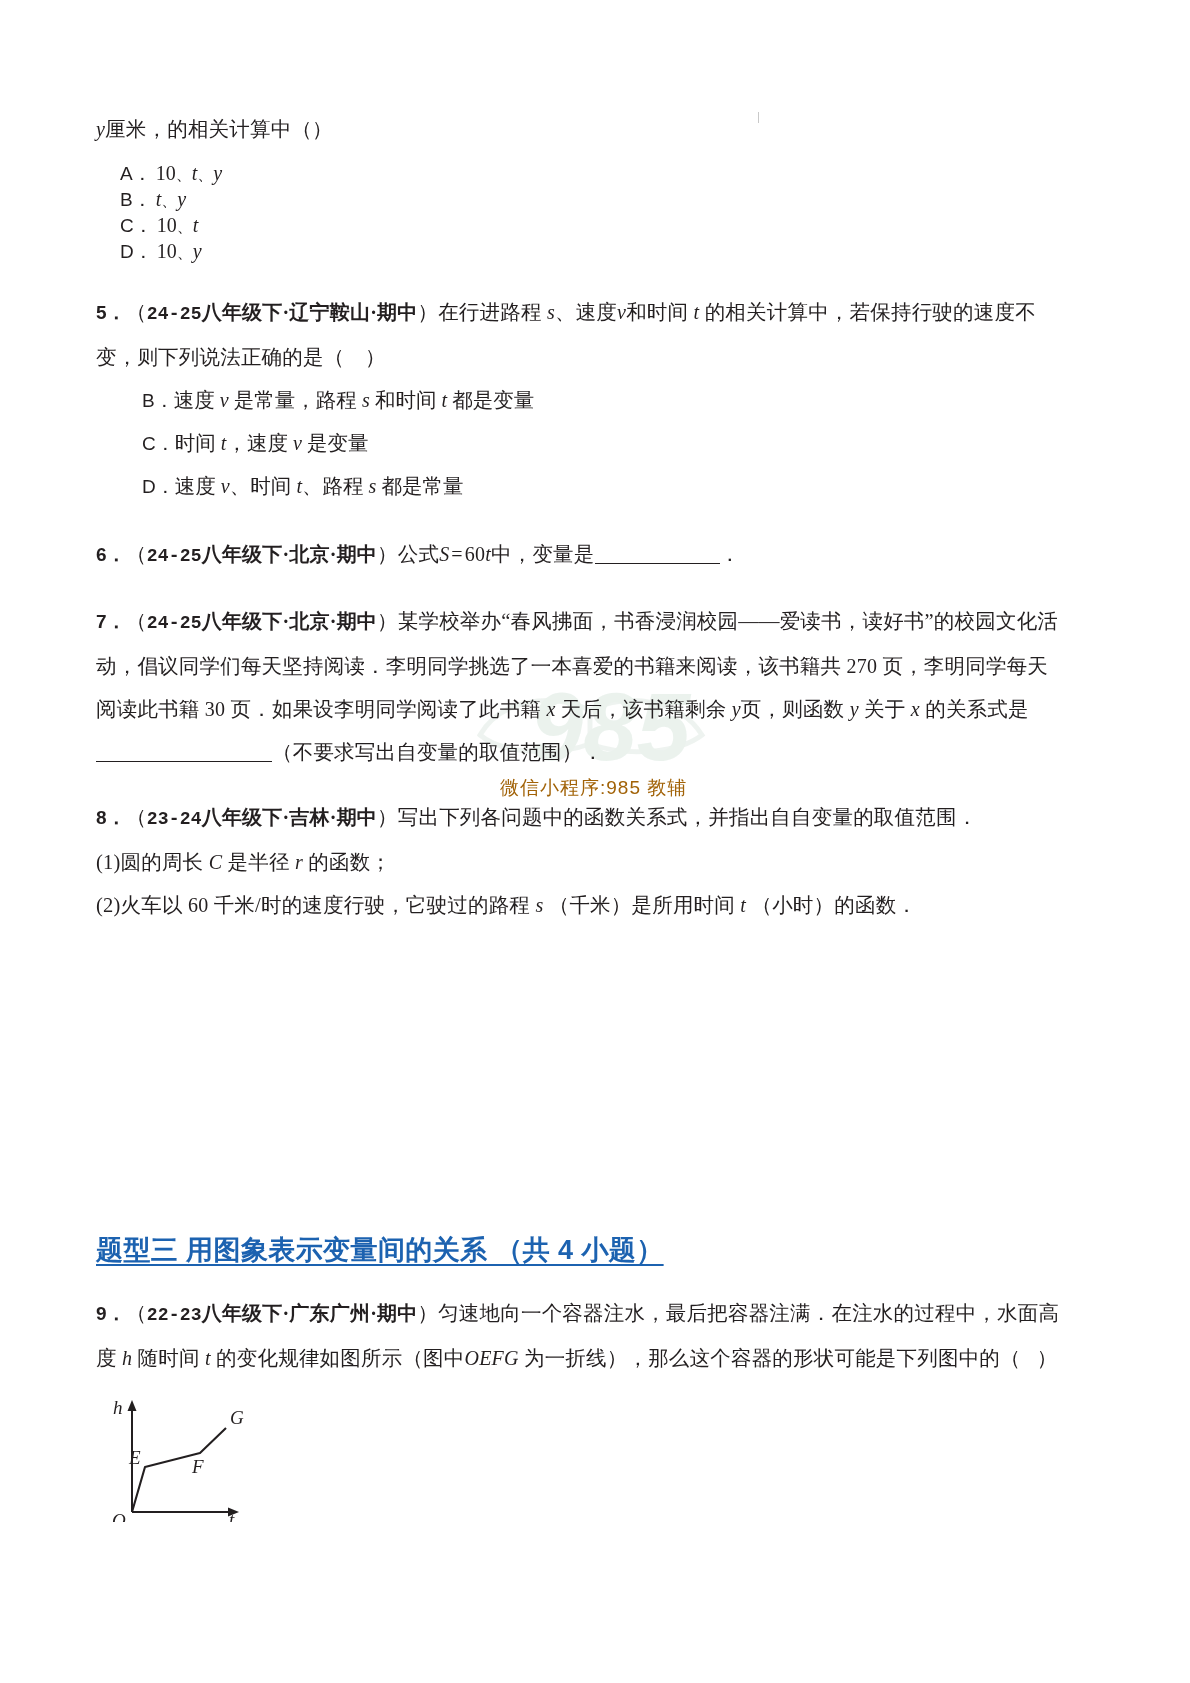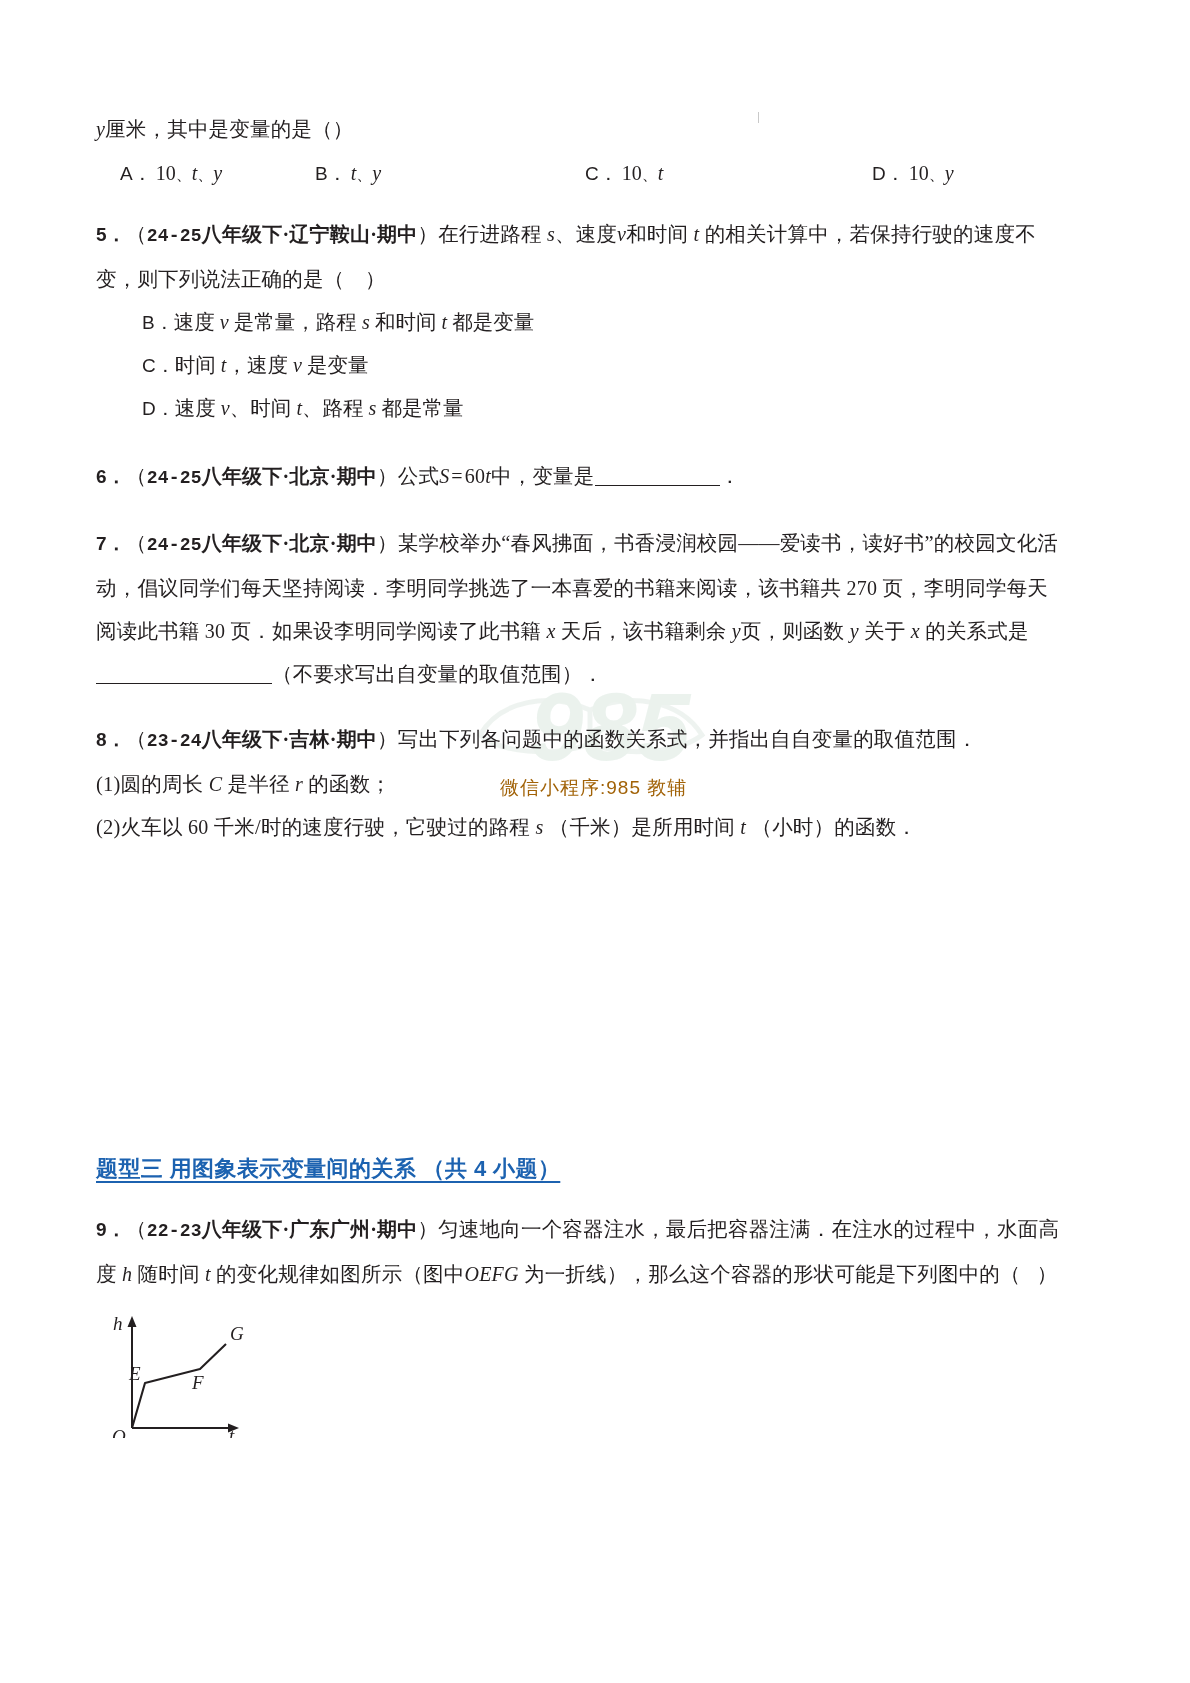--- a/index.html
+++ b/index.html
@@ -75,41 +75,42 @@
     border-bottom: 1.6px solid #231f20;
     width: 176px;
     vertical-align: -3px;
   }
 
   
   .choices {
     display: flex;
     margin-left: 24px;
     margin-top: 10px;
+    flex-direction: column;
   }
   .choices .ch {
     white-space: nowrap;
   }
   .ch0 { width: 195px; }
   .ch1 { width: 270px; }
   .ch2 { width: 287px; }
 
   .stacked-opt {
     margin-left: 46px;
     line-height: 43px;
     font-size: 20.5px;
     white-space: nowrap;
   }
 
   
   .section-head {
     margin-top: 0;
     font-family: "Liberation Sans", sans-serif;
     font-weight: bold;
-    font-size: 22px;
+    font-size: 27px;
     color: #1c62b0;
     text-decoration: underline;
     text-underline-offset: 5px;
     white-space: nowrap;
     letter-spacing: 0.4px;
   }
 
   
   .graph-wrap {
     margin-top: 14px;
@@ -176,21 +177,21 @@
         <path d="M150,70 L150,104"></path>
       </g>
       <text x="170" y="120" font-family="Liberation Sans, sans-serif" font-size="96" font-weight="bold" fill="#d8e6dd" text-anchor="middle" style="font-style:italic">985</text>
     </svg>
   </div>
   <div class="wm-text">微信小程序:985 教辅</div>
 
   <div class="content">
 
     <div class="line">
-      <i>y</i><span>厘米，其中是变量的是（</span><span>）</span>
+      <i>y</i><span>厘米，的相关计算中（</span><span>）</span>
     </div>
 
     <div class="choices">
       <span class="ch ch0">
         <span class="opt-label">A．</span>
         <span class="num">10</span><span>、</span><i>t</i><span>、</span><i>y</i>
       </span>
       <span class="ch ch1">
         <span class="opt-label">B．</span>
         <i>t</i><span>、</span><i>y</i>

